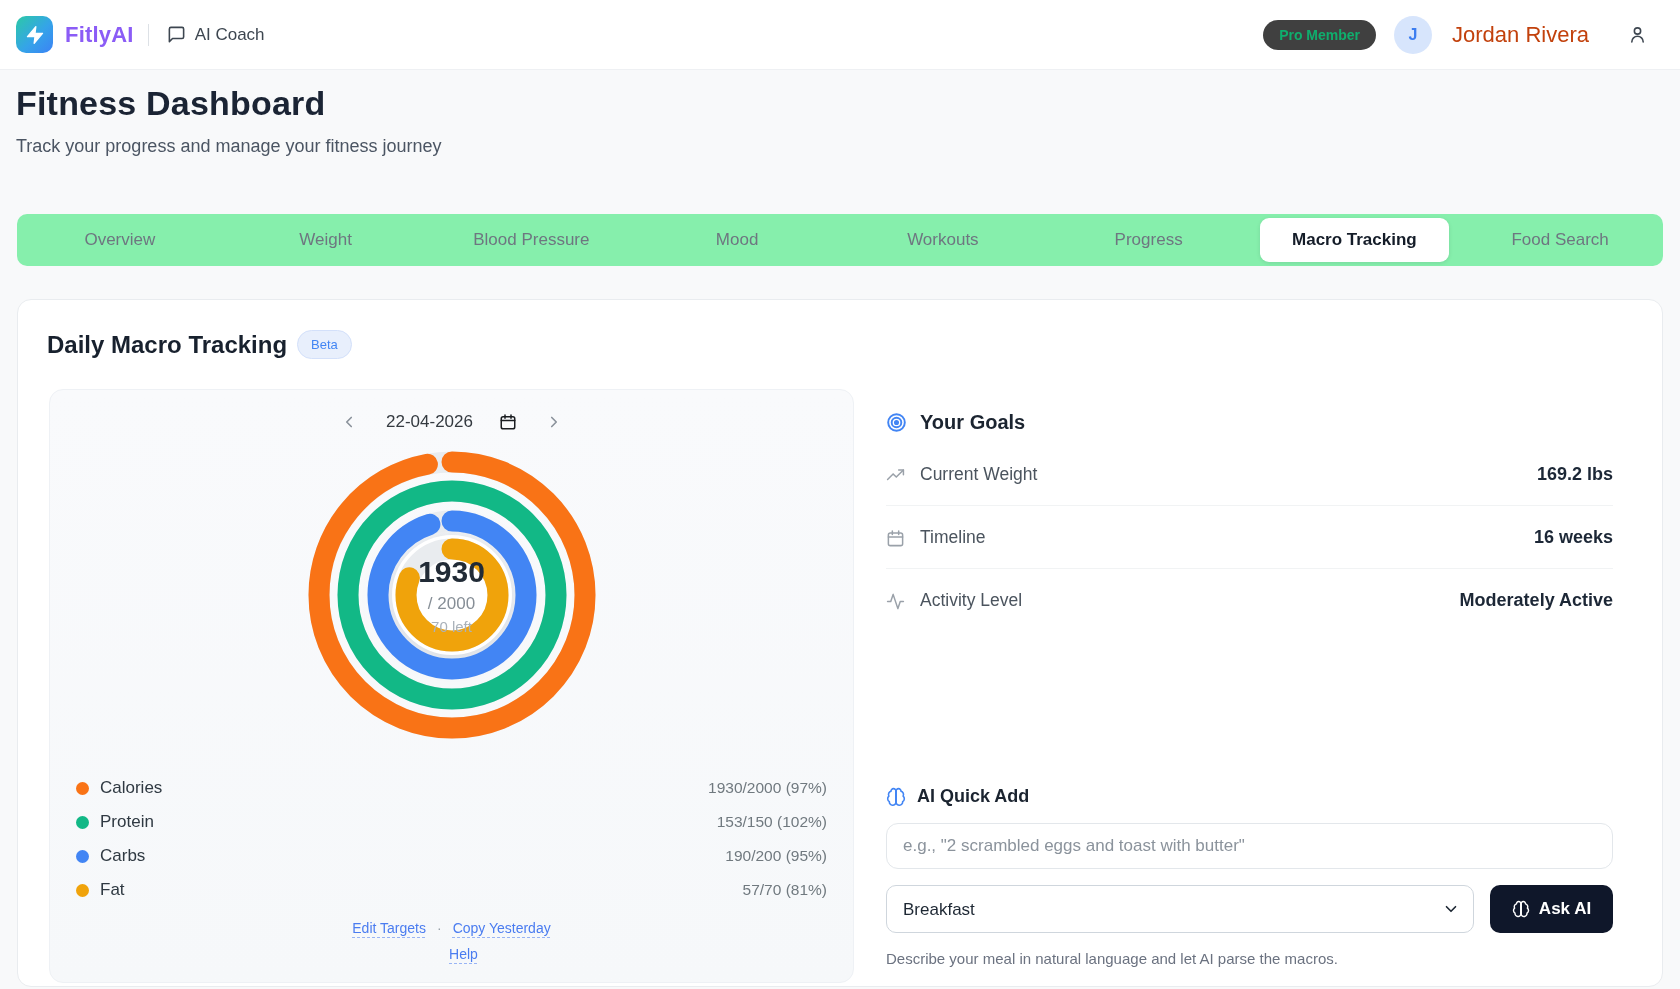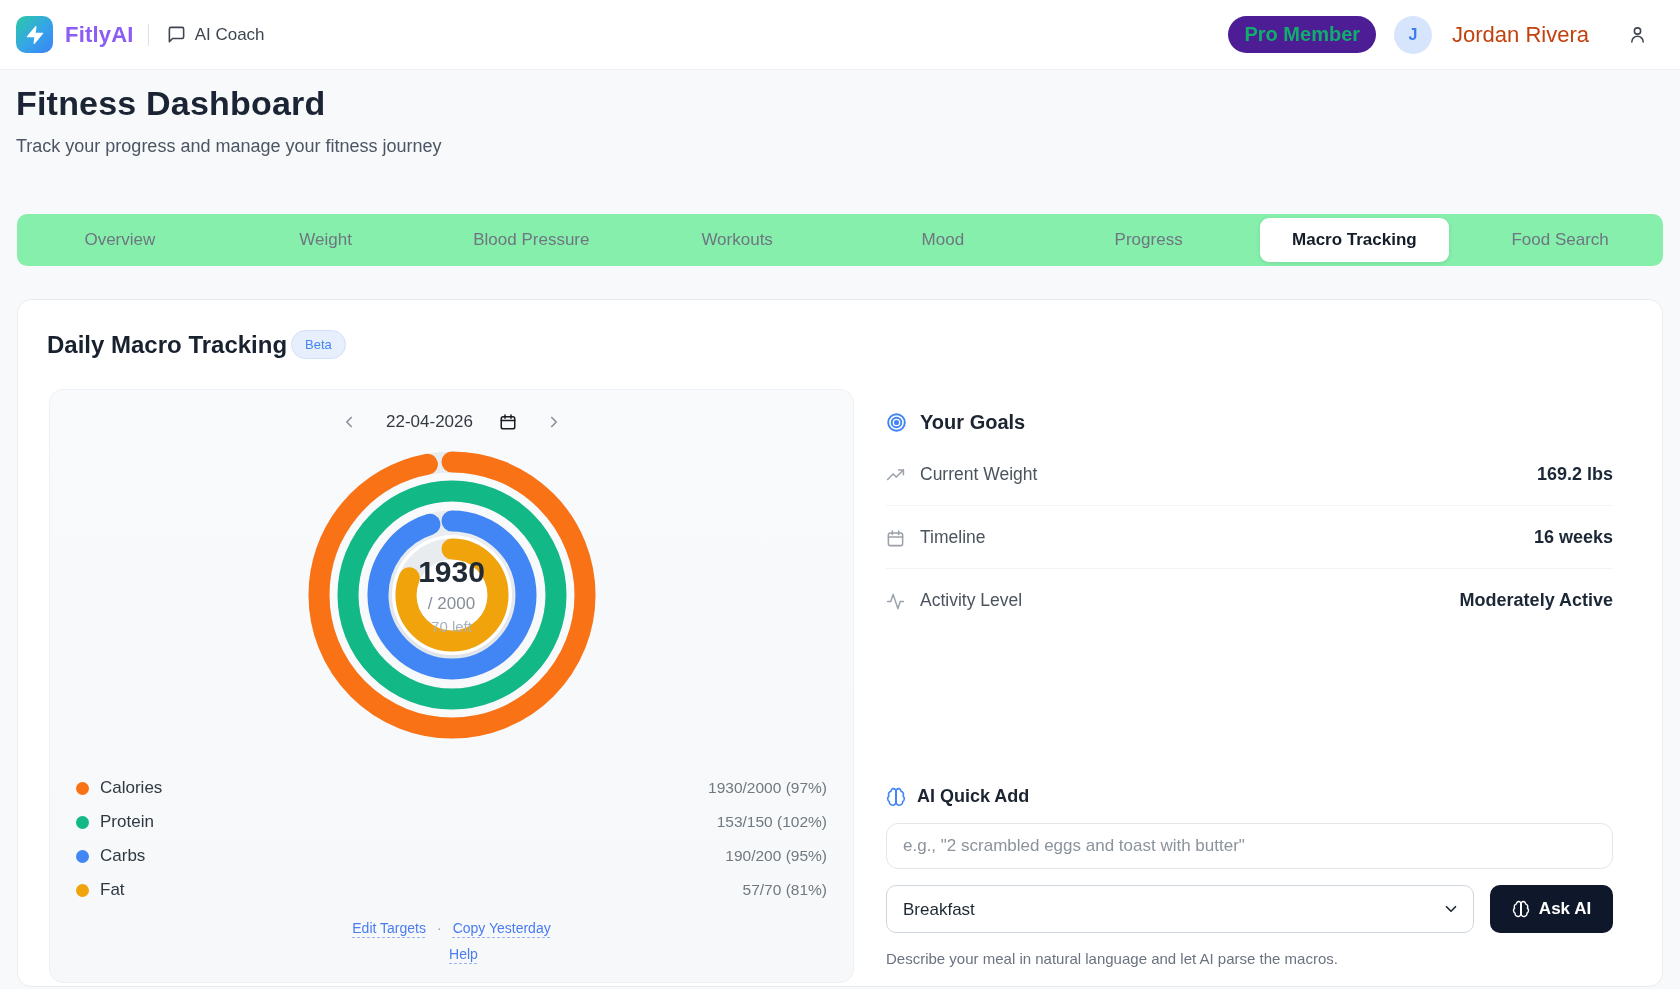--- a/index.html
+++ b/index.html
@@ -25,21 +25,21 @@
     width:37px; height:37px; border-radius:10px;
     background:linear-gradient(135deg,#2cc9a7 0%,#35a4e8 55%,#3b82f6 100%);
     display:flex; align-items:center; justify-content:center;
     cursor:pointer;
   }
   .brand { font-size:22px; font-weight:700; color:#8b5cf6; margin-left:12px; letter-spacing:.2px; }
   .hdiv { width:1px; height:22px; background:#dde1e6; margin:0 18px 0 14px; }
   .coach { display:flex; align-items:center; gap:9px; color:#3d4650; font-size:17px; cursor:pointer; }
   .hright { display:flex; align-items:center; }
   .pill {
-    background:#4c1d95; color:#0fae6d; font-weight:700; font-size:20px;
+    background:#404040; color:#0fae6d; font-weight:700; font-size:14px;
     padding:7px 16px; border-radius:999px;
   }
   .avatar {
     width:38px; height:38px; border-radius:50%; background:#d7e5fc;
     color:#3b7df0; font-weight:700; font-size:16px;
     display:flex; align-items:center; justify-content:center;
     margin-left:18px; cursor:pointer;
   }
   .uname { font-size:22px; color:#c2410c; margin-left:20px; }
   .usericon { margin-left:38px; color:#3d4650; cursor:pointer; }
@@ -63,21 +63,21 @@
     background:#ffffff; border-radius:9px; margin:4px 8px;
     color:#141c28; font-weight:700;
     box-shadow:0 1px 4px rgba(15,23,42,.10);
   }
 
   
   .card {
     position:absolute; left:17px; top:299px; width:1646px; height:688px;
     background:#ffffff; border:1px solid #e9ecef; border-radius:14px;
   }
-  .cardhead { position:absolute; left:29px; top:30px; display:flex; align-items:center; gap:4px; }
+  .cardhead { position:absolute; left:29px; top:30px; display:flex; align-items:center; gap:10px; }
   .cardhead h2 { font-size:24px; font-weight:700; color:#18212e; }
   .beta {
     font-size:13px; color:#4285f4; background:#e8effc; border:1px solid #d3e0fa;
     padding:6px 13px; border-radius:999px;
   }
 
   
   .ringpanel {
     position:absolute; left:31px; top:89px; width:805px; height:594px;
     background:linear-gradient(180deg,#f9fafc,#f6f8fa);
@@ -195,22 +195,22 @@
 
 <div class="pagehead">
   <h1>Fitness Dashboard</h1>
   <p>Track your progress and manage your fitness journey</p>
 </div>
 
 <nav class="tabs">
   <div class="tab">Overview</div>
   <div class="tab">Weight</div>
   <div class="tab">Blood Pressure</div>
+  <div class="tab">Mood</div>
   <div class="tab">Workouts</div>
-  <div class="tab">Mood</div>
   <div class="tab">Progress</div>
   <div class="tab active">Macro Tracking</div>
   <div class="tab">Food Search</div>
 </nav>
 
 <section class="card">
   <div class="cardhead">
     <h2>Daily Macro Tracking</h2>
     <span class="beta">Beta</span>
   </div>

